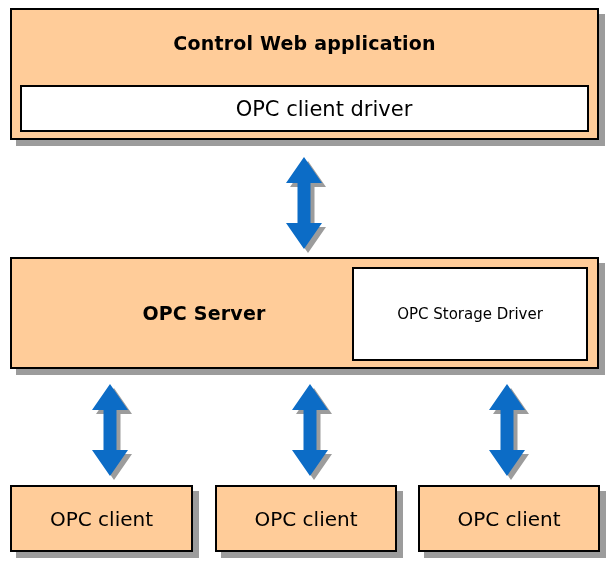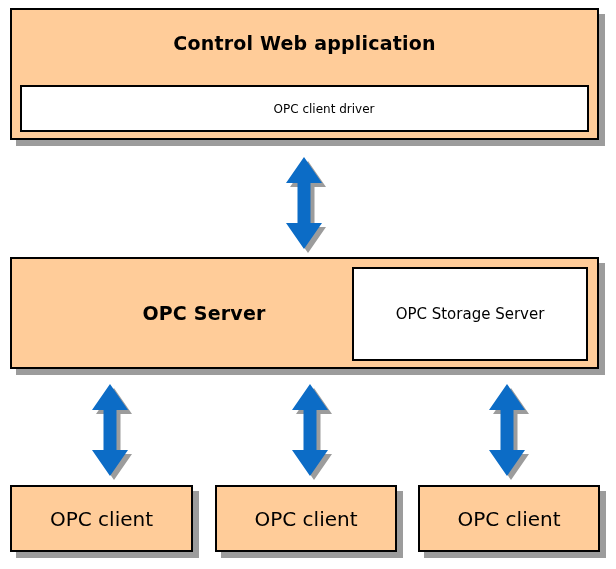--- a/index.html
+++ b/index.html
@@ -50,21 +50,21 @@
   .top-title {
     position: absolute;
     left: 0; top: 22px; width: 100%;
     text-align: center;
     font-weight: bold;
     font-size: 19px;
     letter-spacing: 0.2px;
   }
   .top-inner {
     left: 8px; top: 75px; width: 569px; height: 47px;
-    font-size: 12px;
+    font-size: 21px;
     padding-left: 39px;
   }
   .mid-title {
     position: absolute;
     left: 0; top: 0; width: 340px; height: 100%;
     display: flex; align-items: center; justify-content: center;
     font-weight: bold;
     font-size: 19px;
     letter-spacing: 0.2px;
     padding-left: 44px;
@@ -100,21 +100,21 @@
   </div>
 
   <svg class="arrow arrow-top" viewBox="0 0 46 100" aria-hidden="true">
     <polygon class="shadow" points="25,6 43,32 31.5,32 31.5,72 43,72 25,98 7,72 18.5,72 18.5,32 7,32"></polygon>
     <polygon class="main" points="21,2 39,28 27.5,28 27.5,68 39,68 21,94 3,68 14.5,68 14.5,28 3,28"></polygon>
   </svg>
 
   <div class="shadow-box mid-box">
     <div class="mid-title">OPC Server</div>
     <div class="inner-box mid-inner">
-      <span>OPC Storage Server</span>
+      <span>OPC Storage Driver</span>
     </div>
   </div>
 
   <svg class="arrow arrow-b1" viewBox="0 0 46 100" aria-hidden="true">
     <polygon class="shadow" points="25,6 43,32 31.5,32 31.5,72 43,72 25,98 7,72 18.5,72 18.5,32 7,32"></polygon>
     <polygon class="main" points="21,2 39,28 27.5,28 27.5,68 39,68 21,94 3,68 14.5,68 14.5,28 3,28"></polygon>
   </svg>
   <svg class="arrow arrow-b2" viewBox="0 0 46 100" aria-hidden="true">
     <polygon class="shadow" points="25,6 43,32 31.5,32 31.5,72 43,72 25,98 7,72 18.5,72 18.5,32 7,32"></polygon>
     <polygon class="main" points="21,2 39,28 27.5,28 27.5,68 39,68 21,94 3,68 14.5,68 14.5,28 3,28"></polygon>

